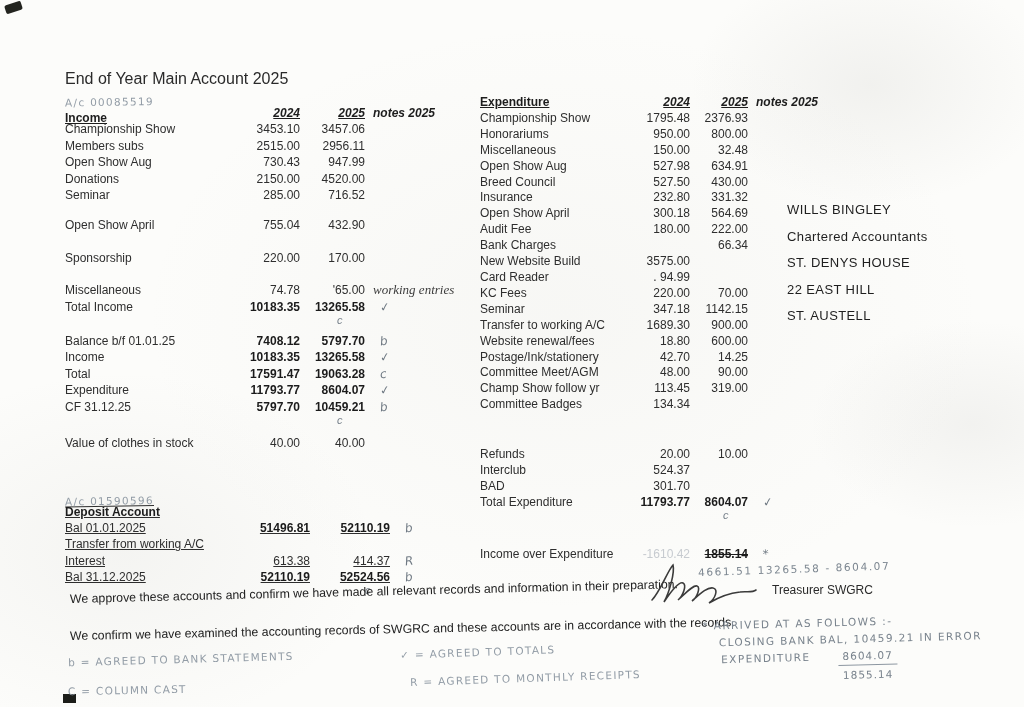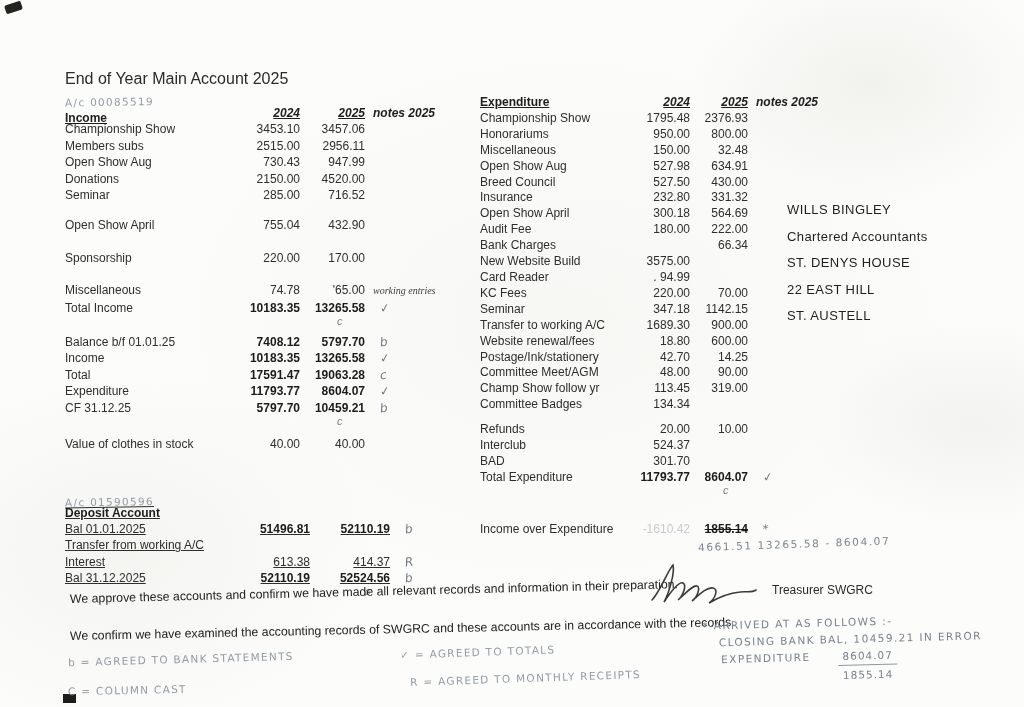--- a/index.html
+++ b/index.html
@@ -21,34 +21,34 @@
   .rtable .c-label{width:135px;}  .rtable .c-v1{width:75px;}  .rtable .c-v2{width:58px;}
   .num{text-align:right;white-space:nowrap;}
   .b{font-weight:bold;color:#1b1b1b;}
   .faint{color:#c7cbd0;}
   .strike{text-decoration:line-through;}
   .c-note{flex:1;padding-left:8px;white-space:nowrap;}
   .thead .colhead{font-weight:bold;color:#1d1d1d;font-style:italic;}
   .yr{text-decoration:underline;}
   .sec-heading{font-weight:bold;text-decoration:underline;color:#1d1d1d;position:relative;top:5px;}
   .plain-heading{font-weight:bold;color:#1d1d1d;}
-  .note-it{font-family:"Liberation Serif",serif;font-style:italic;font-size:10px;color:#3d3d3d;}
+  .note-it{font-family:"Liberation Serif",serif;font-style:italic;font-size:13px;color:#3d3d3d;}
   
   .pencil{font-family:"DejaVu Sans",sans-serif;color:#929ca6;letter-spacing:1.3px;font-size:10.5px;}
   .pmark{font-family:"DejaVu Sans",sans-serif;font-style:italic;color:#6e7882;font-size:12px;margin-left:7px;transform:rotate(-8deg);display:inline-block;}
   .psub{position:absolute;top:13px;font-style:italic;font-size:11px;color:#77818b;letter-spacing:0;}
   .ltable .psub{left:272px;} .dtable .psub{left:300px;} .rtable .psub{left:243px;}
   .acct{margin:2px 0 0 0;transform:rotate(-1deg);}
   
   .left-col{position:absolute;left:65px;top:70px;width:408px;}
   .doc-title{font-size:16px;color:#2a2a2a;margin-bottom:5px;}
   .g-main{margin-bottom:14px;} .g-one{margin-bottom:16px;}
   .balance-block{margin-top:18px;} .clothes-block{margin-top:20px;} .deposit-block{margin-top:40px;text-decoration:underline;}
   .right-col{position:absolute;left:480px;top:95px;width:340px;}
-  .e-gap1{margin-top:9px;} .e-gap2{margin-top:36px;}
+  .e-gap1{margin-top:34px;} .e-gap2{margin-top:36px;}
   .iox-correction{font-family:"DejaVu Sans",sans-serif;color:#7d8791;font-size:10.5px;letter-spacing:1.6px;
     white-space:nowrap;margin:1px 0 0 218px;transform:rotate(-2deg);}
   
   .stamp{position:absolute;left:787px;top:197px;font-size:13px;line-height:26.5px;
     color:#1f1f1f;letter-spacing:.4px;white-space:nowrap;}
   
   .approve-1{position:absolute;left:70px;top:592px;width:600px;font-size:12.3px;color:#222;
     transform:rotate(-1.4deg);transform-origin:left center;white-space:nowrap;}
   .approve-2{position:absolute;left:70px;top:629px;width:640px;font-size:12.3px;color:#222;
     transform:rotate(-1.2deg);transform-origin:left center;white-space:nowrap;}

